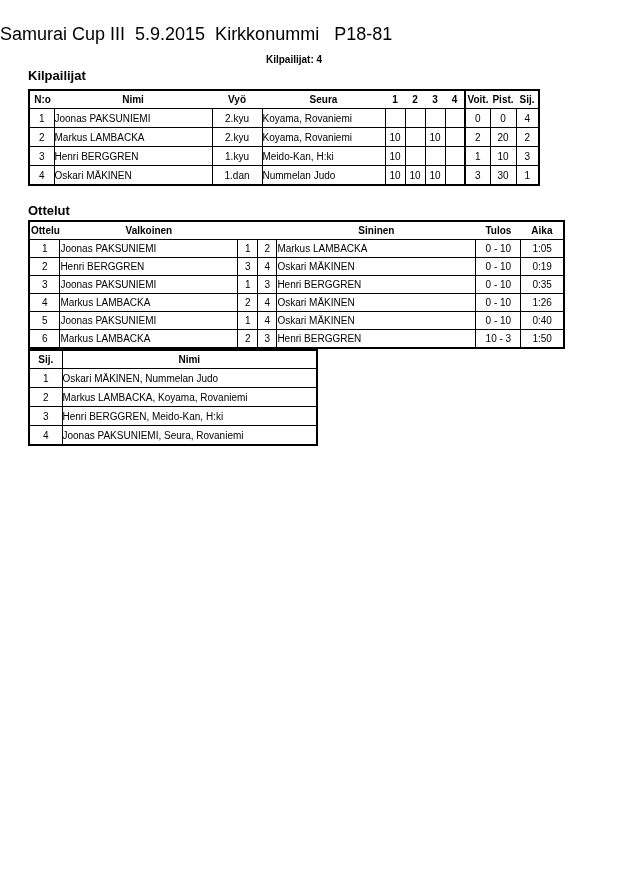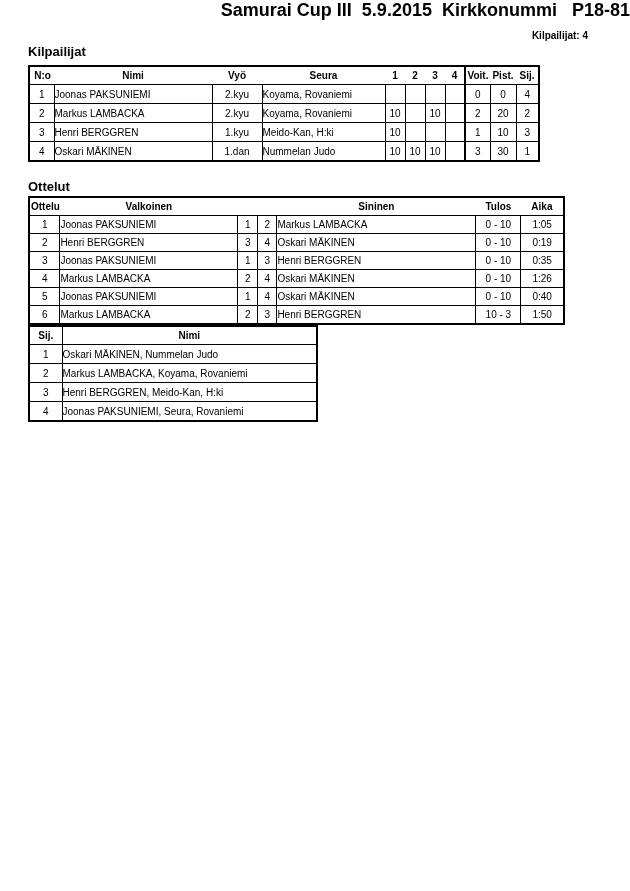--- a/index.html
+++ b/index.html
@@ -5,28 +5,28 @@
   html,body { margin:0; padding:0; background:#ffffff; }
   .page {
     position:relative;
     width:630px; height:891px;
     background:#ffffff;
     color:#000;
     font-family:"Liberation Sans", sans-serif;
     overflow:hidden;
   }
   .main-title {
-    margin:0; 
-    text-align:right;
-    font-size:18px; font-weight:bold;
+    margin:0; padding-top:24px;
+    text-align:left;
+    font-size:18px; font-weight:normal;
     white-space:pre;
   }
   .count-label {
     margin-top:9px; margin-right:42px;
-    text-align:right;
+    text-align:center;
     font-size:10px; font-weight:bold;
   }
   .sec-title {
     font-size:13px; font-weight:bold;
     text-align:left;
   }
   .sec-title.kilp { width:430px; margin:3px 0 6px 28px; }
   .sec-title.ott  { width:545px; margin:17px 0 2px 28px; }
   .sec-title.tul  { width:288px; margin:15px 0 3px 28px; }
 

